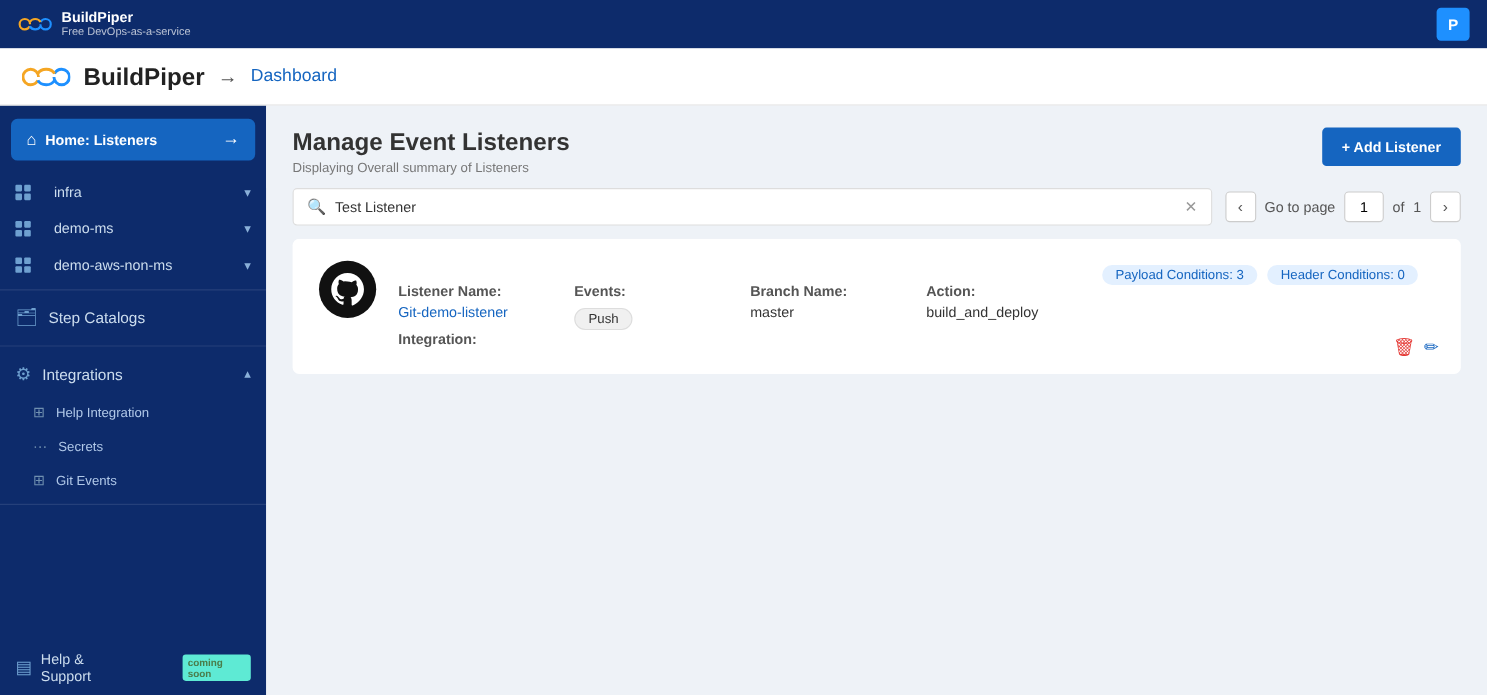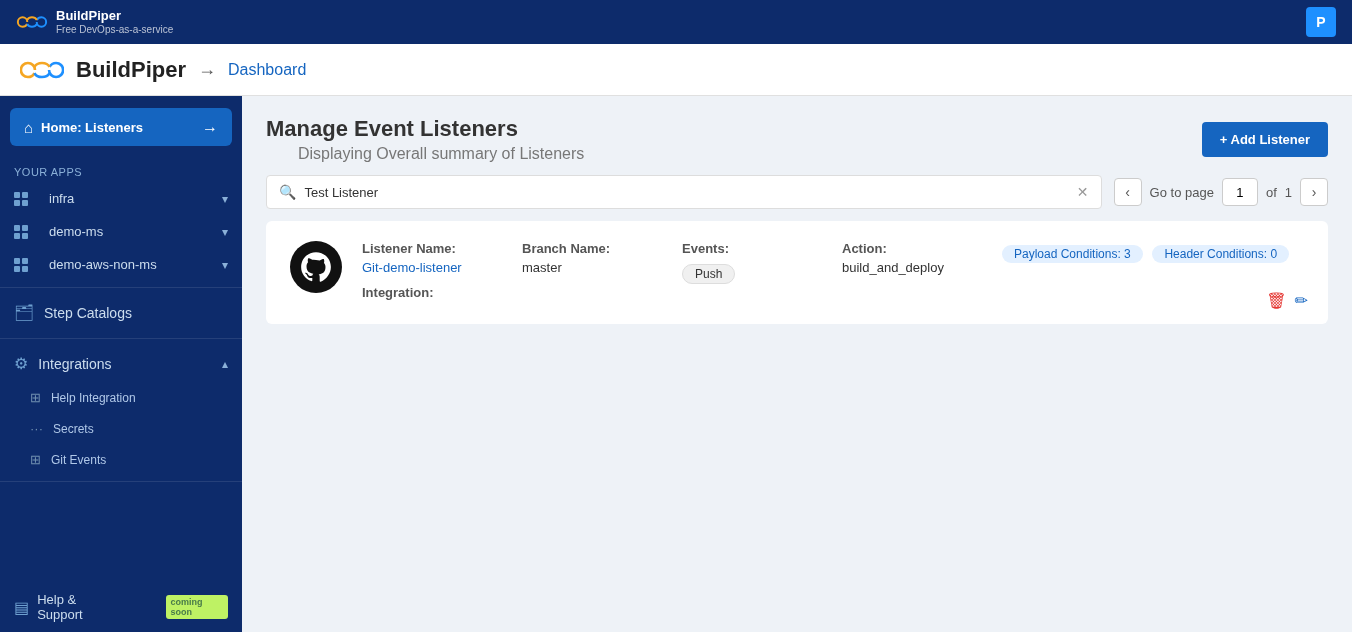--- a/index.html
+++ b/index.html
@@ -197,21 +197,21 @@
       display: flex;
       align-items: center;
       gap: 8px;
       padding: 10px 14px;
       color: #cde;
       cursor: pointer;
       font-size: 13px;
       margin-top: auto;
     }
     .coming-soon-badge {
-      background: #bef264;
+      background: #5eead4;
       color: #4a7c4a;
       font-size: 9px;
       padding: 2px 5px;
       border-radius: 3px;
       font-weight: bold;
       margin-left: 38px;
     }
 
     
     .content {
@@ -219,33 +219,32 @@
       display: flex;
       flex-direction: column;
       overflow: hidden;
       background: #eef2f7;
     }
 
     .content-header {
       background: #eef2f7;
       padding: 20px 24px 12px 24px;
       display: flex;
-      align-items: center;
+      align-items: flex-start;
       justify-content: space-between;
     }
     .content-title {
       font-size: 22px;
       font-weight: bold;
       color: #333;
     }
     .content-subtitle {
-      font-size: 16px;
+      font-size: 12px;
       color: #777;
       margin-top: 3px;
-      margin-left: 32px;
     }
     .add-btn {
       background: #1565c0;
       color: white;
       border: none;
       padding: 10px 18px;
       border-radius: 4px;
       font-size: 13px;
       font-weight: bold;
       cursor: pointer;
@@ -338,20 +337,21 @@
       gap: 40px;
       flex: 1;
       flex-wrap: wrap;
     }
     .card-field { min-width: 120px; }
     .card-field-label {
       font-weight: bold;
       color: #555;
       font-size: 13px;
       margin-bottom: 4px;
+      margin-top: 20px;
     }
     .card-field-value {
       color: #333;
       font-size: 13px;
     }
     .card-field-link {
       color: #1565c0;
       font-size: 12px;
       line-height: 1.5;
     }
@@ -431,21 +431,20 @@
   <div class="sidebar">
 
     <div class="home-btn">
       <div class="home-btn-left">
         <span class="home-icon">⌂</span>
         <span>Home: Listeners</span>
       </div>
       <span class="home-arrow">→</span>
     </div>
 
-    <div class="sidebar-section-label">Your Apps</div>
 
     <div class="sidebar-item">
       <div class="sidebar-item-left">
         <div class="app-grid-icon">
           <span></span>
             <span></span>
             <span></span>
             <span></span>
         </div>
         <span>infra</span>
@@ -559,27 +558,27 @@
 
         <div class="card-details">
 
           <div class="card-field">
             <div class="card-field-label">Listener Name:</div>
             <div class="card-field-value" style="color:#1565c0;">Git-demo-listener</div>
             <div class="card-field-label" style="margin-top:10px;">Integration:</div>
           </div>
 
           <div class="card-field">
+            <div class="card-field-label">Events:</div>
+            <span class="events-badge">Push</span>
+          </div>
+
+          <div class="card-field">
             <div class="card-field-label">Branch Name:</div>
             <div class="card-field-value">master</div>
-          </div>
-
-          <div class="card-field">
-            <div class="card-field-label">Events:</div>
-            <span class="events-badge">Push</span>
           </div>
 
           <div class="card-field">
             <div class="card-field-label">Action:</div>
             <div class="card-field-value">build_and_deploy</div>
           </div>
 
           <div class="card-field">
             <div>
               <span class="condition-badge">Payload Conditions: 3</span>

